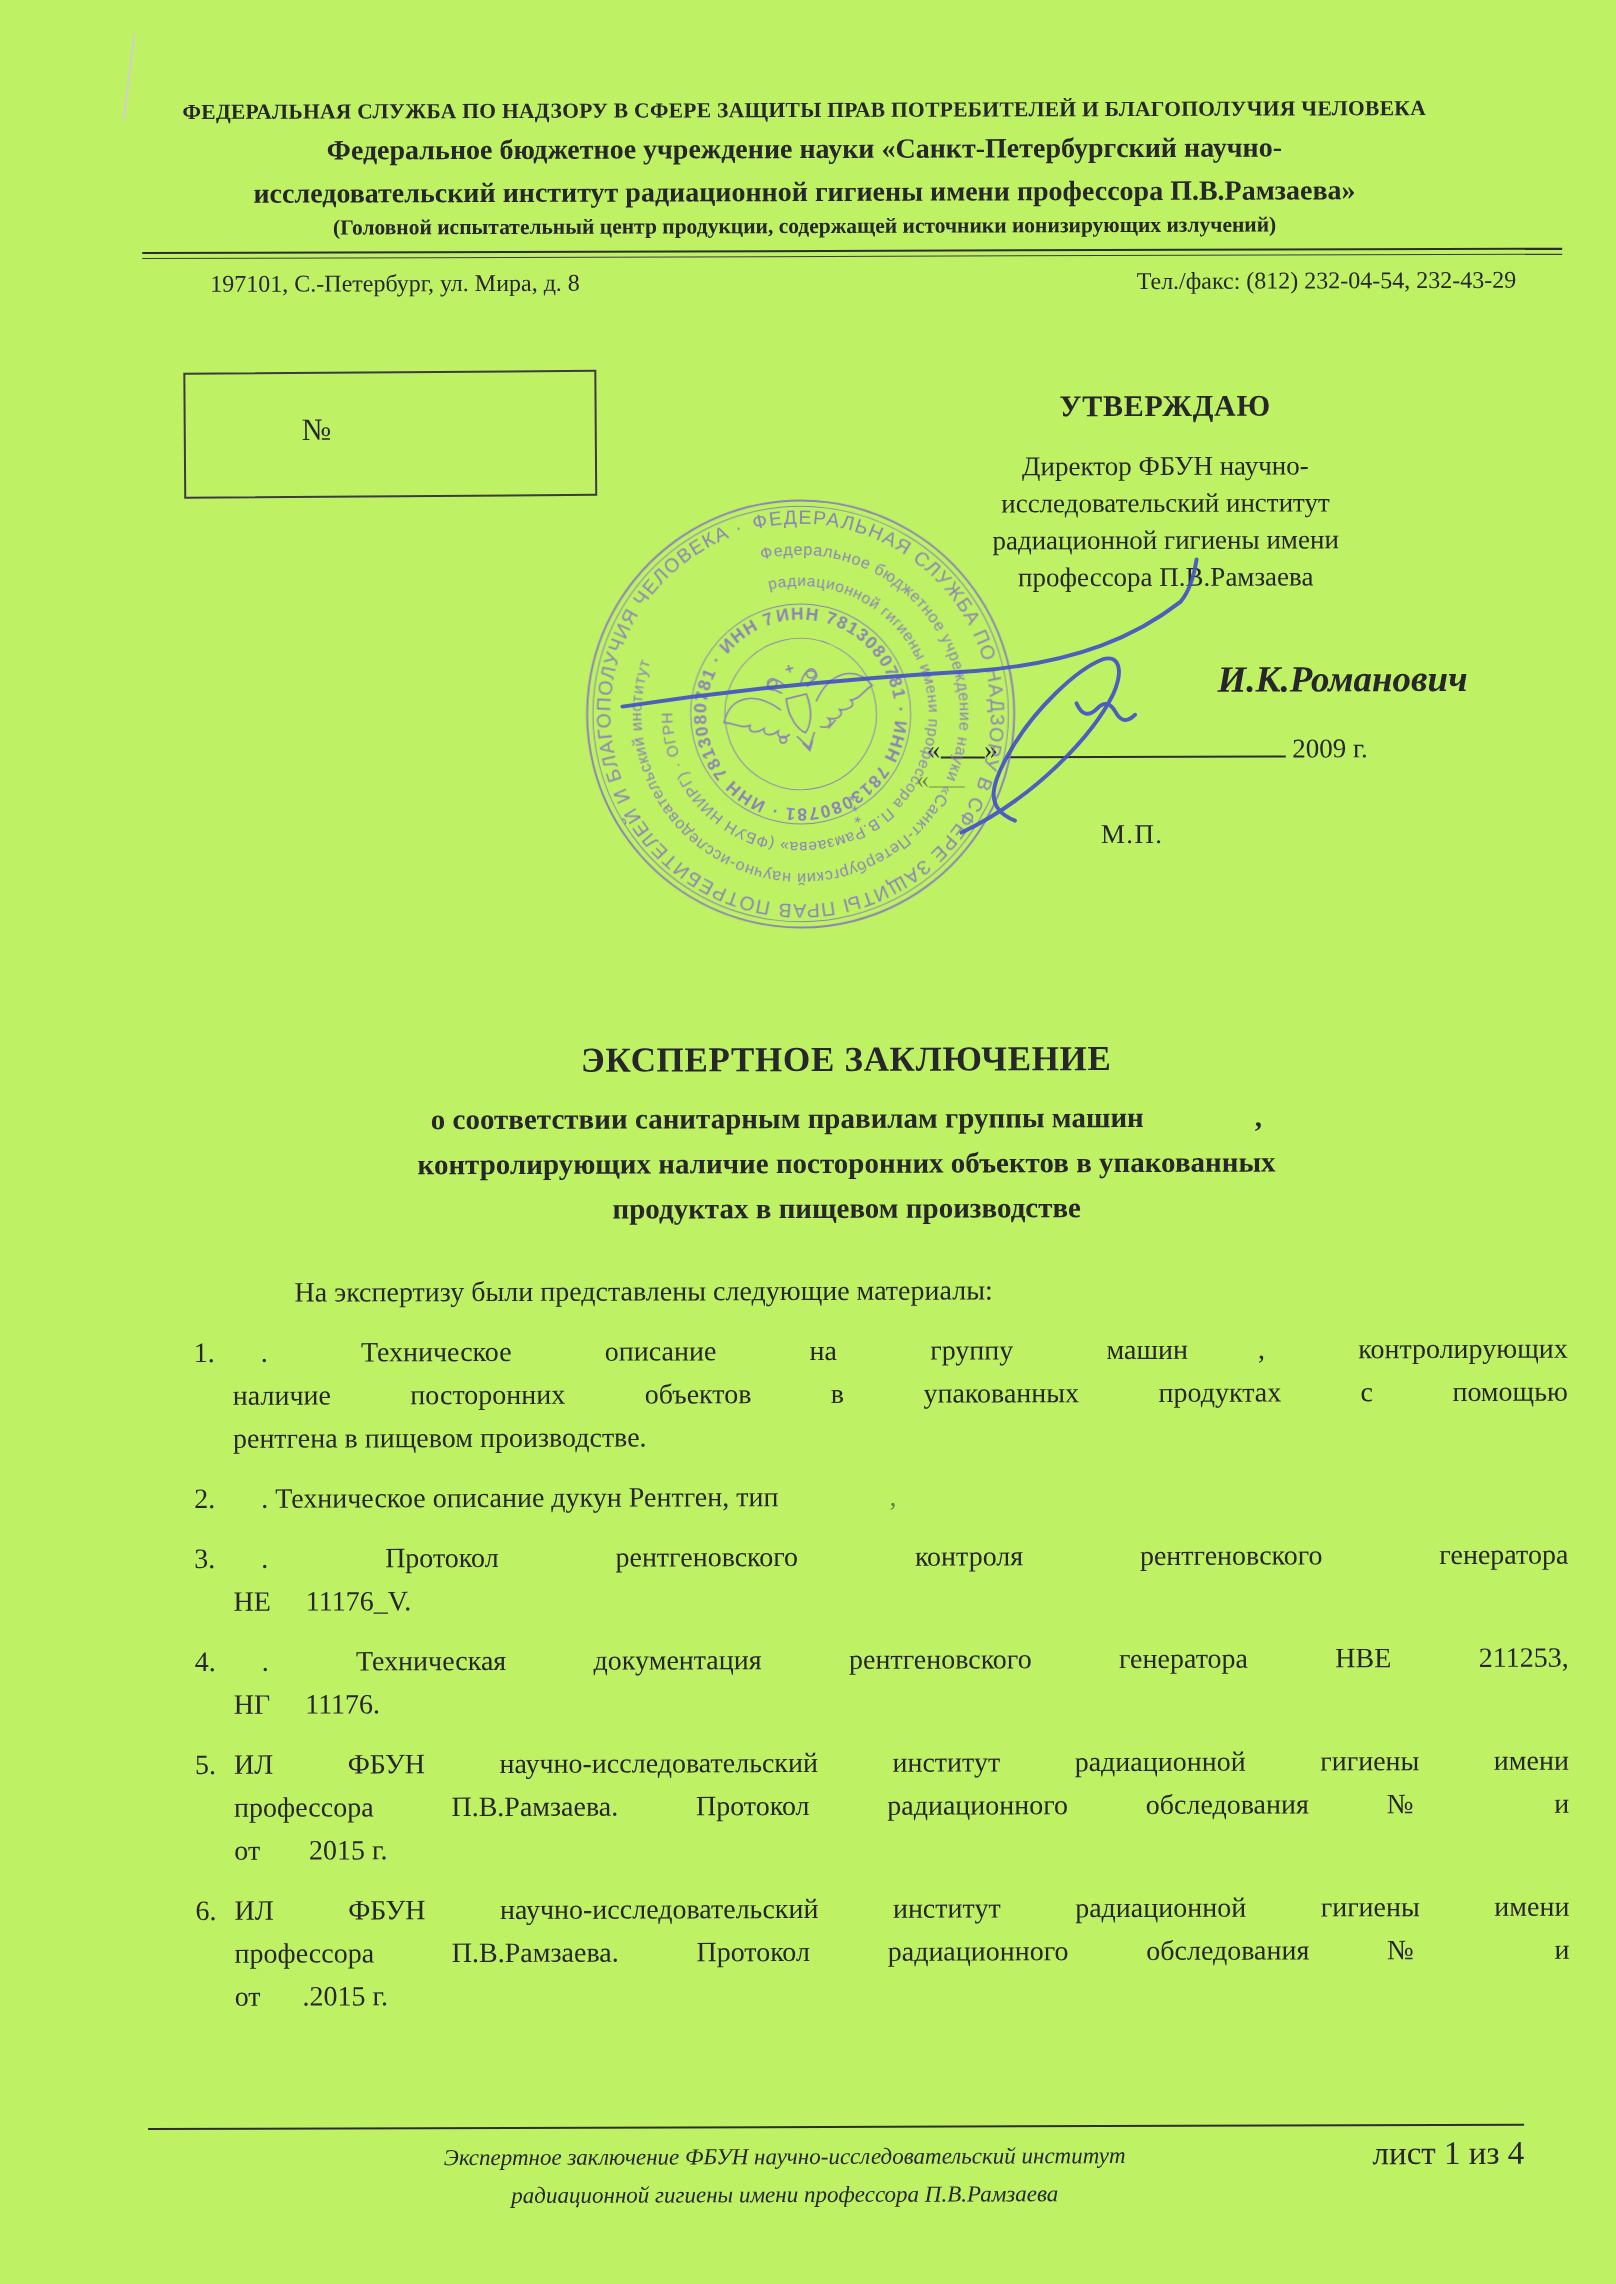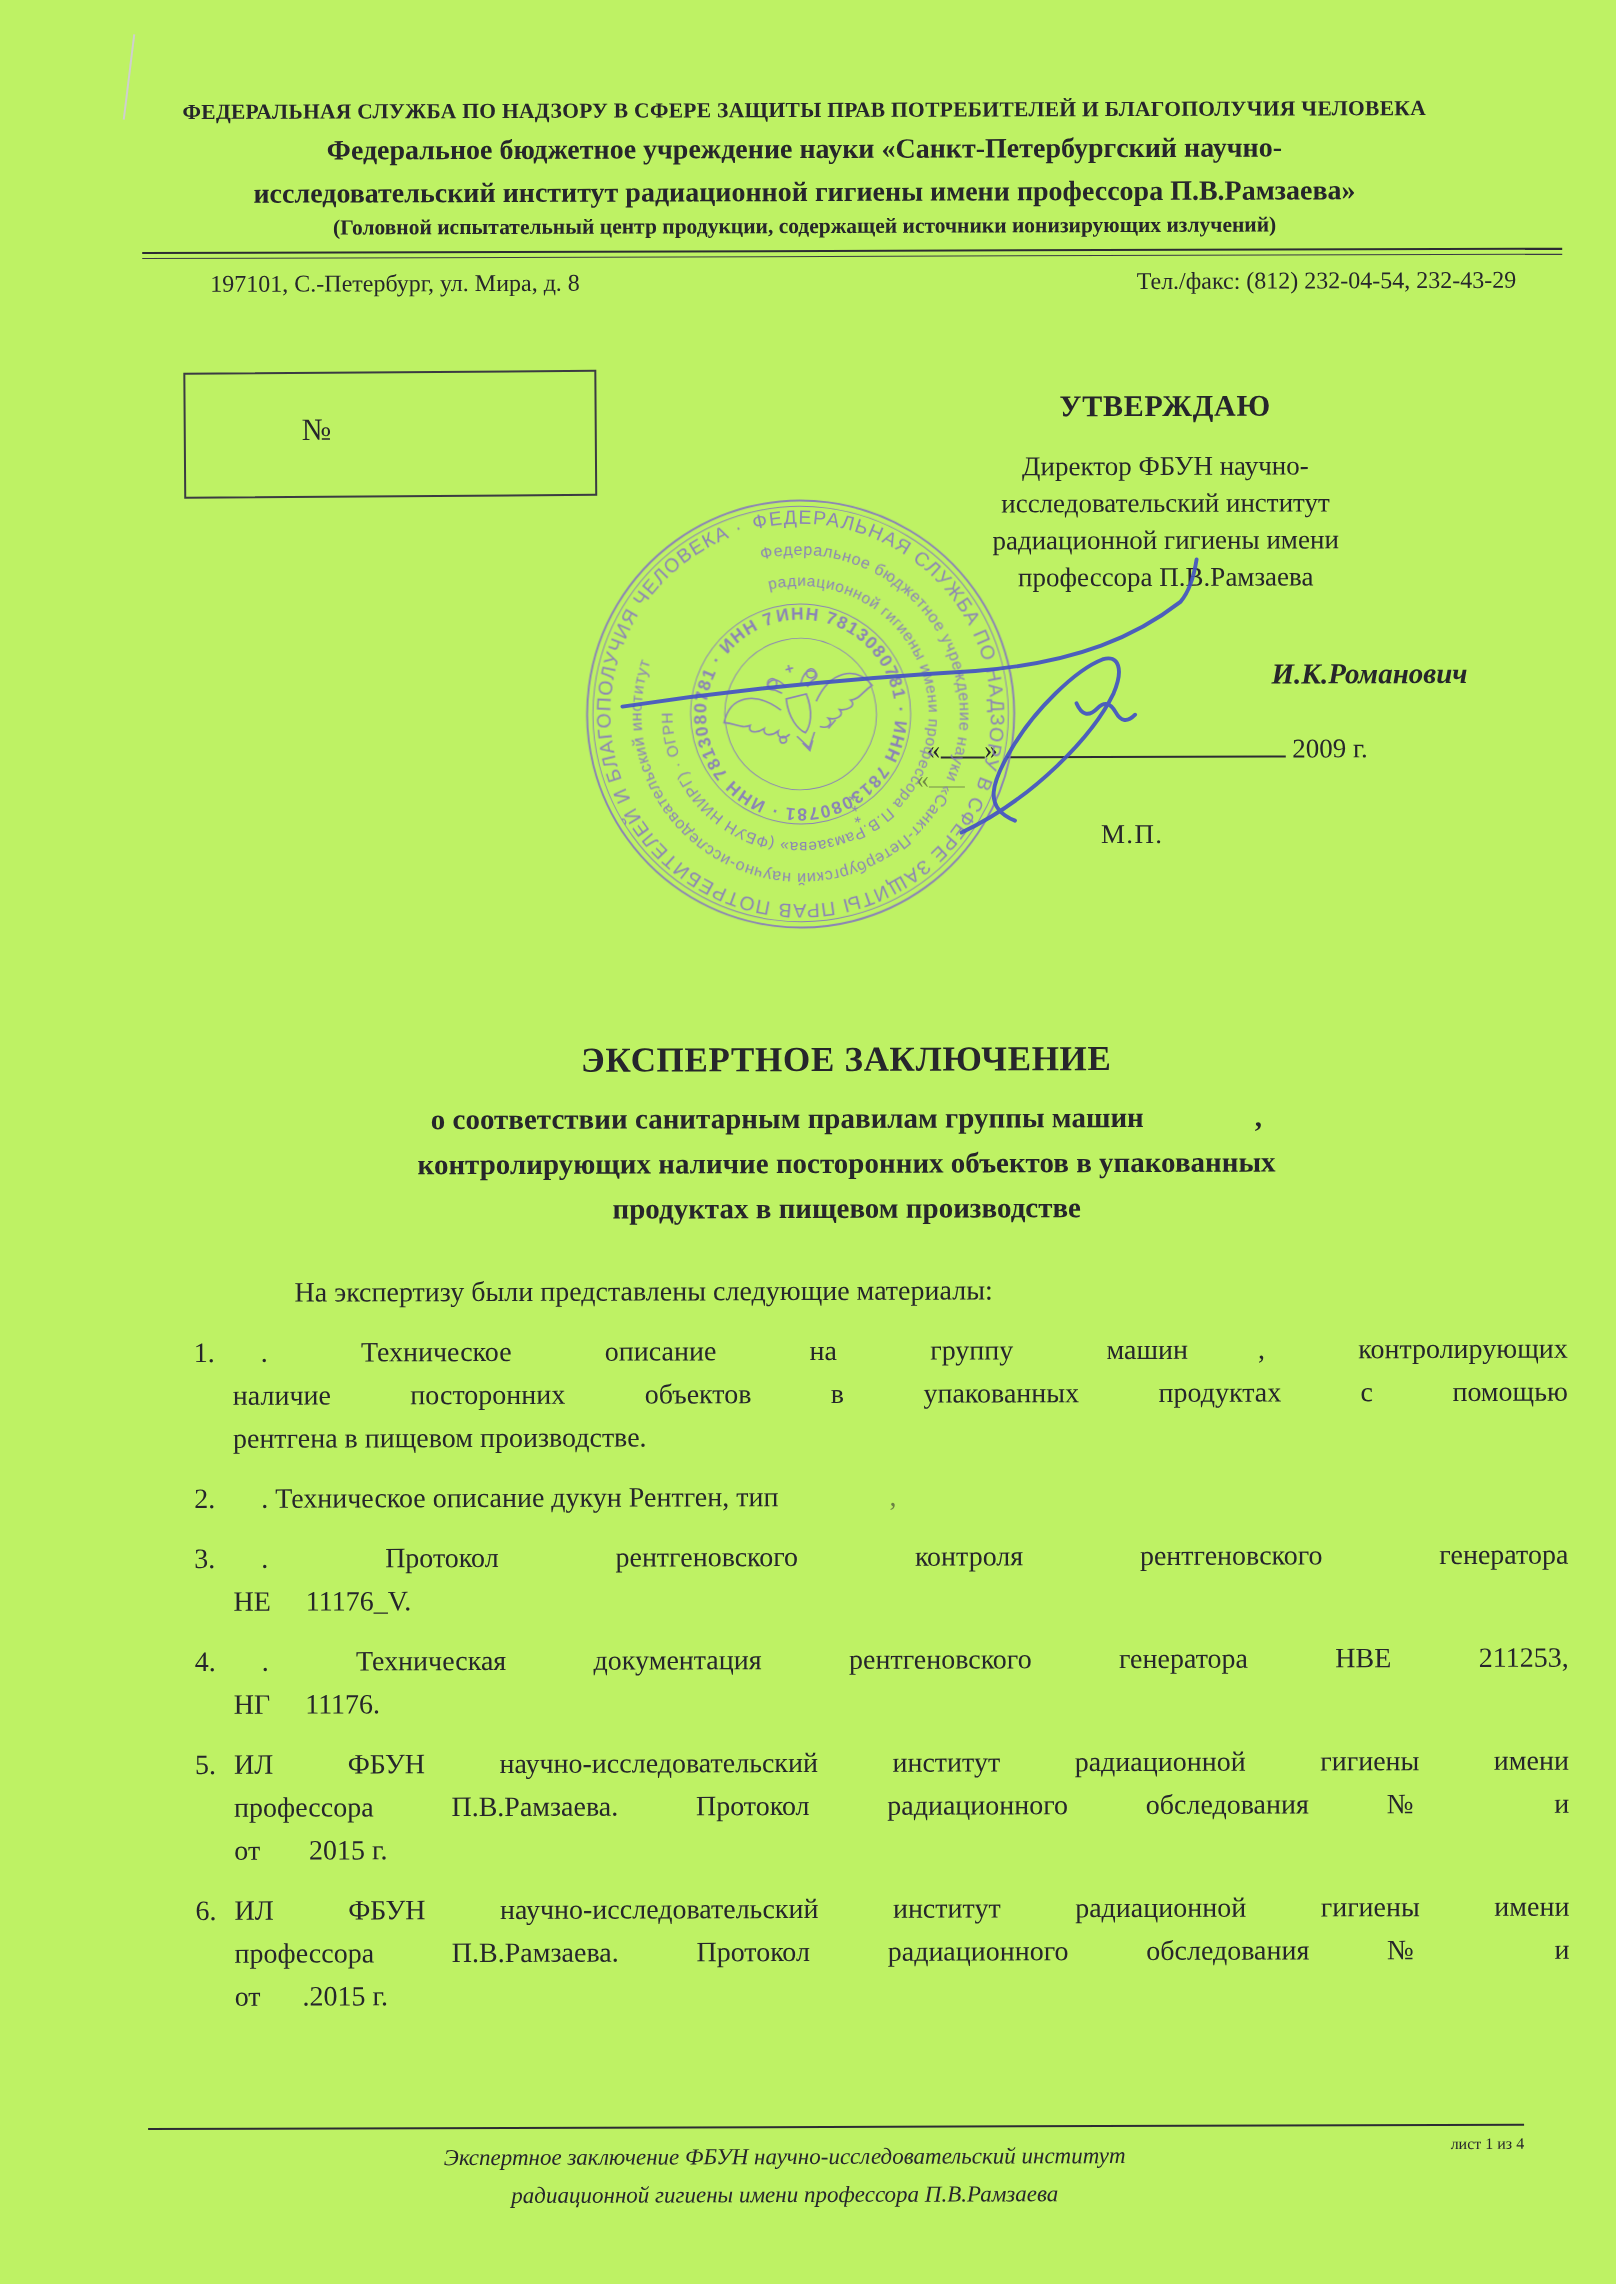--- a/index.html
+++ b/index.html
@@ -22,21 +22,21 @@
   .addr .l{padding-left:68px;} .addr .r{padding-right:46px;}
   
   .numbox{left:186px;top:370px;width:409px;height:122px;border:2px solid #3b3b42;
           transform:rotate(-0.25deg);}
   .numbox .no{position:absolute;left:116px;top:38px;font-size:31px;}
   
   .approve{left:964px;top:390px;width:407px;text-align:center;}
   .approve .word{font-size:30px;font-weight:bold;letter-spacing:0.7px;}
   .approve .ln{font-size:27px;line-height:37px;}
   .approve .sp{height:25px;}
-  .signer{top:659px;right:147px;font-size:29px;font-weight:bold;font-style:italic;margin-left:8px;}
+  .signer{top:659px;right:147px;font-size:37px;font-weight:bold;font-style:italic;margin-left:8px;}
   .dateline{left:928px;top:731px;font-size:27px;white-space:nowrap;}
   .blank{display:inline-block;border-bottom:2px solid #2c2c33;height:26px;vertical-align:baseline;}
   .b1{width:44px;} .b2{width:279px;margin-left:9px;margin-right:6.5px;}
   .ghostq{left:917px;top:761px;font-size:26px;opacity:.5;}
   .ghostq .blank{width:36px;border-bottom-width:1.3px;}
   .mp{left:1102px;top:820px;font-size:27px;letter-spacing:1.3px;}
   
   .stamp{left:582px;top:494px;width:440px;height:440px;opacity:.9;filter:blur(0.3px);}
   .stamp text{font-family:"Liberation Sans", sans-serif;}
   .sig{left:586px;top:502px;width:658px;height:378px;}
@@ -51,21 +51,21 @@
   .item{position:relative;margin-bottom:17px;}
   .item .num{position:absolute;left:46px;top:0;}
   .item .lines{padding-left:85px;}
   .line.j{text-align:justify;text-align-last:justify;}
   .line.l{text-align:left;}
   .faint{opacity:.55;}
   
   .frule{left:145px;top:2126px;width:1376px;border-top:2px solid #2c2c33;}
   .ftext{left:130px;top:2138px;width:1303px;text-align:center;
          font-style:italic;font-size:23px;line-height:38px;}
-  .fpage{right:95px;top:2137px;font-size:16px;}
+  .fpage{right:95px;top:2137px;font-size:33px;}
   
   .art1{left:128px;top:34px;width:2px;height:86px;background:#cfcfcf;transform:rotate(7deg);}
 </style>
 </head>
 <body>
 
 <div class="page">
   <div class="abs art1"></div>
   <div class="tilt">
 

